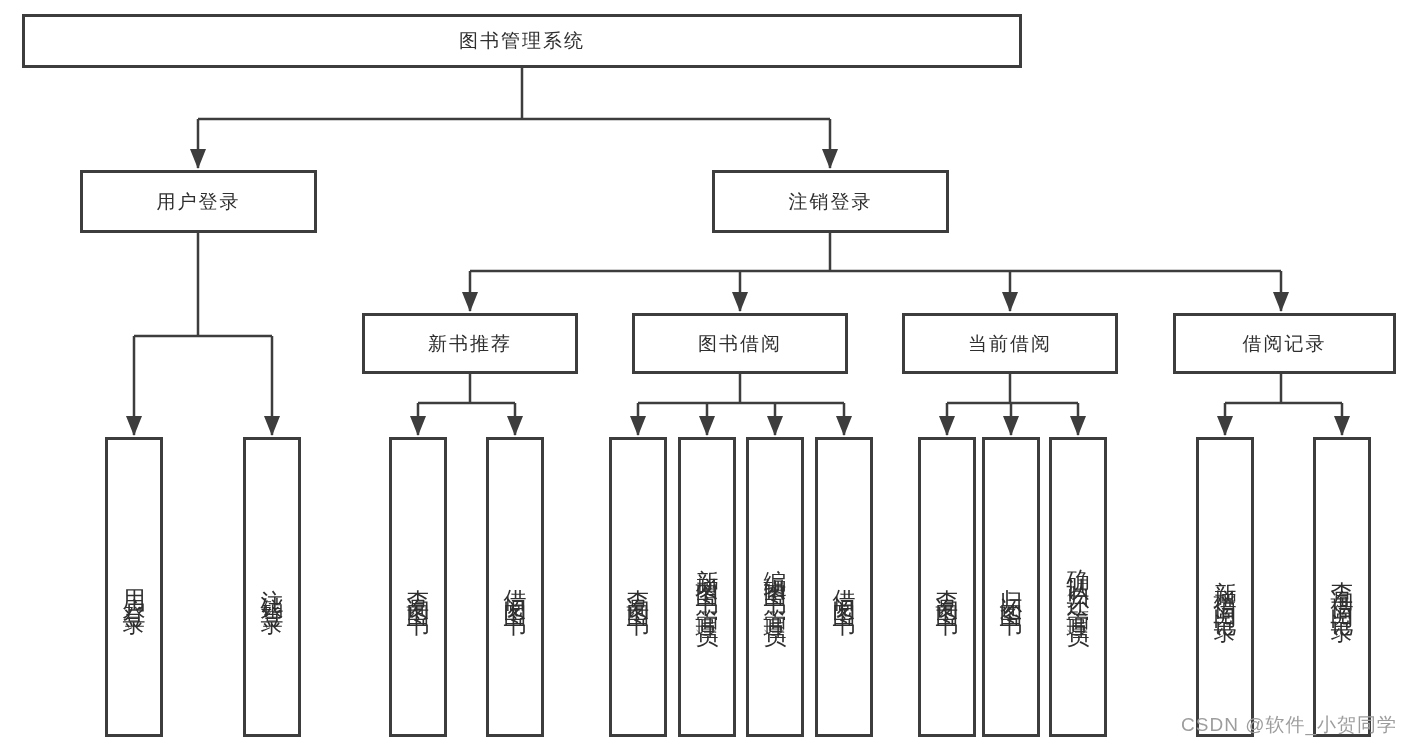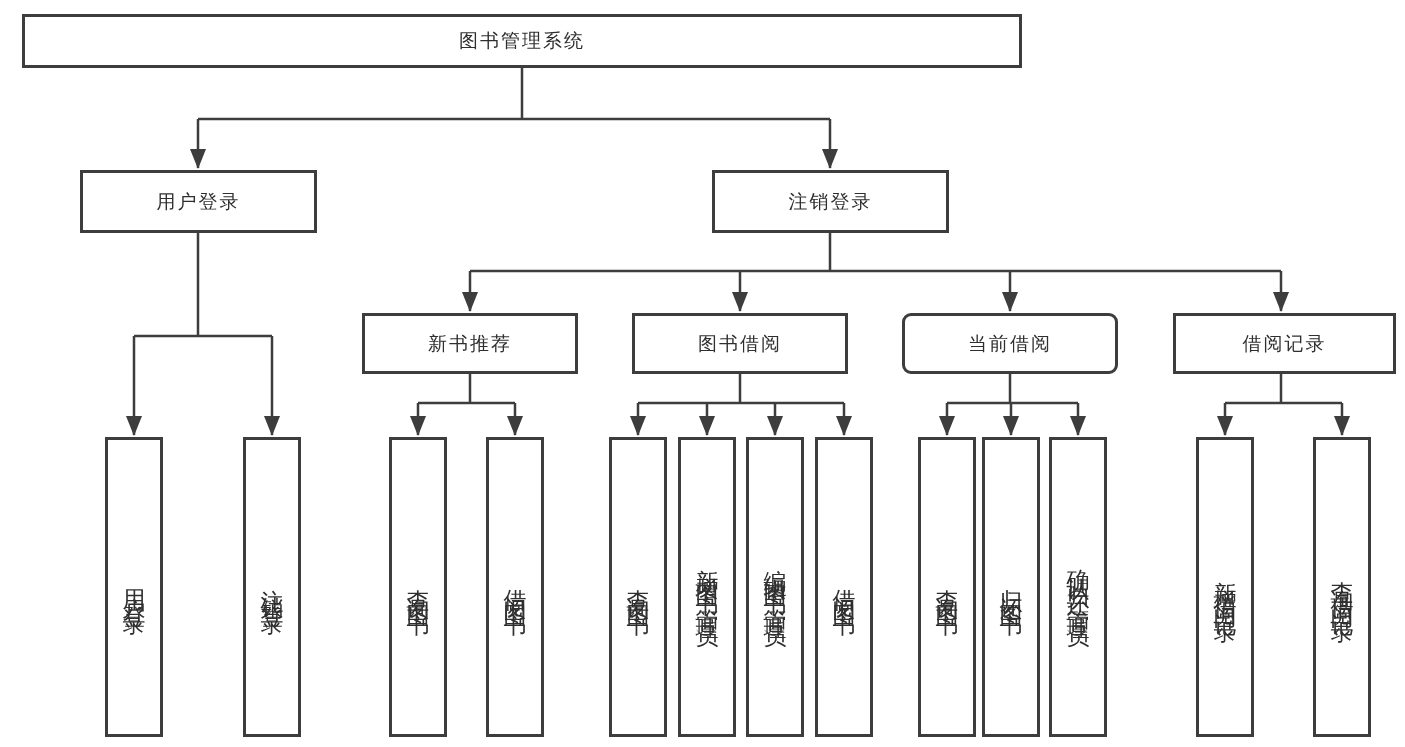--- a/index.html
+++ b/index.html
@@ -119,21 +119,21 @@
     <polygon class="head" points="1334,416 1350,416 1342,436"></polygon>
   </svg>
 
   <div class="hnode" style="left:22px; top:14px; width:1000px; height:54px;">图书管理系统</div>
 
   <div class="hnode" style="left:80px; top:170px; width:237px; height:63px;">用户登录</div>
   <div class="hnode" style="left:712px; top:170px; width:237px; height:63px;">注销登录</div>
 
   <div class="hnode" style="left:632px; top:313px; width:216px; height:61px;">图书借阅</div>
   <div class="hnode" style="left:362px; top:313px; width:216px; height:61px;">新书推荐</div>
-  <div class="hnode" style="left:902px; top:313px; width:216px; height:61px;border-radius:9px;">当前借阅</div>
+  <div class="hnode" style="left:902px; top:313px; width:216px; height:61px;">当前借阅</div>
   <div class="hnode" style="left:1173px; top:313px; width:223px; height:61px;">借阅记录</div>
 
   <div class="leaf" style="left:105px;">
     <span class="vlabel">用户登录</span>
   </div>
   <div class="leaf" style="left:243px;">
     <span class="vlabel">注销登录</span>
   </div>
 
   <div class="leaf" style="left:389px;">
@@ -166,14 +166,15 @@
     <span class="vlabel">确认归还（管理员）</span>
   </div>
 
   <div class="leaf" style="left:1196px;">
     <span class="vlabel">新增借阅记录</span>
   </div>
   <div class="leaf" style="left:1313px;">
     <span class="vlabel">查询借阅记录</span>
   </div>
 
+  <div class="watermark">CSDN @软件_小贺同学</div>
 
 </div>
 
 </body></html>

